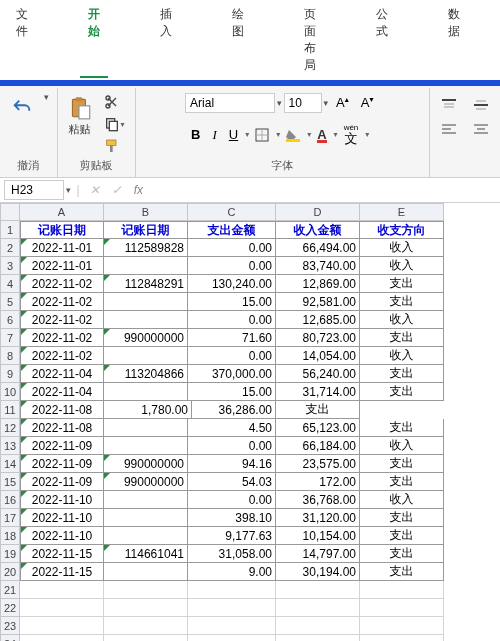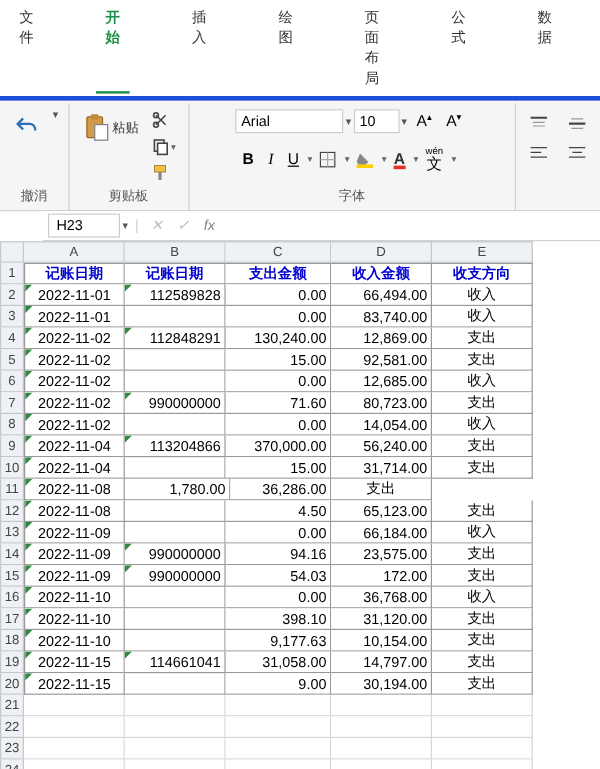--- a/index.html
+++ b/index.html
@@ -1,34 +1,34 @@
 <!DOCTYPE html>
 <html><head>
 <meta charset="utf-8">
 <style>
 * { box-sizing: border-box; margin: 0; padding: 0; }
 body { font-family: "Microsoft YaHei", Arial, sans-serif; font-size: 12px; background: #fff; width: 500px; }
-.menubar { display: flex; border-bottom: 4px solid #1d4ed8; padding: 2px 8px; background: #fff; gap: 44px; }
+.menubar { display: flex; border-bottom: 6px solid #1d4ed8; padding: 2px 8px; background: #fff; gap: 44px; }
 .menubar .item { padding: 4px 8px; cursor: pointer; color: #333; }
 .menubar .item.active { color: #1a8f45; border-bottom: 2px solid #1a8f45; font-weight: bold; }
 .ribbon { display: flex; border-bottom: 1px solid #d0d0d0; background: #f5f5f5; padding: 2px 0 0 0; }
 .ribbon-group { border-right: 1px solid #d0d0d0; padding: 4px 6px 2px 6px; display: flex; flex-direction: column; align-items: center; justify-content: space-between; }
 .ribbon-group-label { font-size: 11px; color: #555; padding: 2px 0; }
 .ribbon-group-body { display: flex; align-items: flex-start; gap: 4px; flex: 1; }
-.big-btn { display: flex; align-items: center; padding: 2px; cursor: pointer; }
+.big-btn { display: flex; flex-direction: column; align-items: center; padding: 2px; cursor: pointer; }
 .big-btn .icon { width: 28px; height: 28px; display: flex; align-items: center; justify-content: center; }
 .big-btn .lbl { font-size: 11px; color: #333; }
 .small-col { display: flex; flex-direction: column; gap: 2px; }
 .small-btn { padding: 2px 4px; cursor: pointer; font-size: 12px; color: #333; display: flex; align-items: center; }
 .font-row { display: flex; align-items: center; gap: 0; margin-bottom: 4px; }
 .font-select { border: 1px solid #ccc; padding: 2px 4px; background: #fff; font-size: 12px; width: 90px; }
 .size-select { border: 1px solid #ccc; padding: 2px 4px; background: #fff; font-size: 12px; width: 38px; }
 .tool-btn { padding: 2px 5px; cursor: pointer; border: 1px solid transparent; font-size: 13px; }
 .caret { font-size: 8px; color: #666; margin-left: 1px; }
-.namebox-row { display: flex; align-items: center; border-bottom: 1px solid #d0d0d0; padding: 2px 4px; background: #fff; margin-left: 36px; }
+.namebox-row { display: flex; align-items: center; border-bottom: 1px solid #d0d0d0; padding: 2px 4px; background: #fff; }
 .namebox { border: 1px solid #ccc; padding: 2px 6px; width: 60px; font-size: 12px; }
 .fx-btn { padding: 2px 6px; color: #888; cursor: pointer; font-style: italic; }
 .formula-bar { flex: 1; padding: 2px 6px; }
 .sheet { display: flex; }
 .rowhdrs { display: flex; flex-direction: column; }
 .corner { width: 20px; height: 18px; background: #eef1f5; border: 1px solid #c6c6c6; }
 .rowhdr { width: 20px; height: 18px; background: #eef1f5; border: 1px solid #c6c6c6; border-top: none; font-size: 11px; display: flex; align-items: center; justify-content: center; color: #444; }
 .grid-wrap { flex: 1; }
 .colhdrs { display: flex; }
 .colhdr { height: 18px; background: #eef1f5; border: 1px solid #c6c6c6; border-left: none; font-size: 11px; display: flex; align-items: center; justify-content: center; color: #444; }

